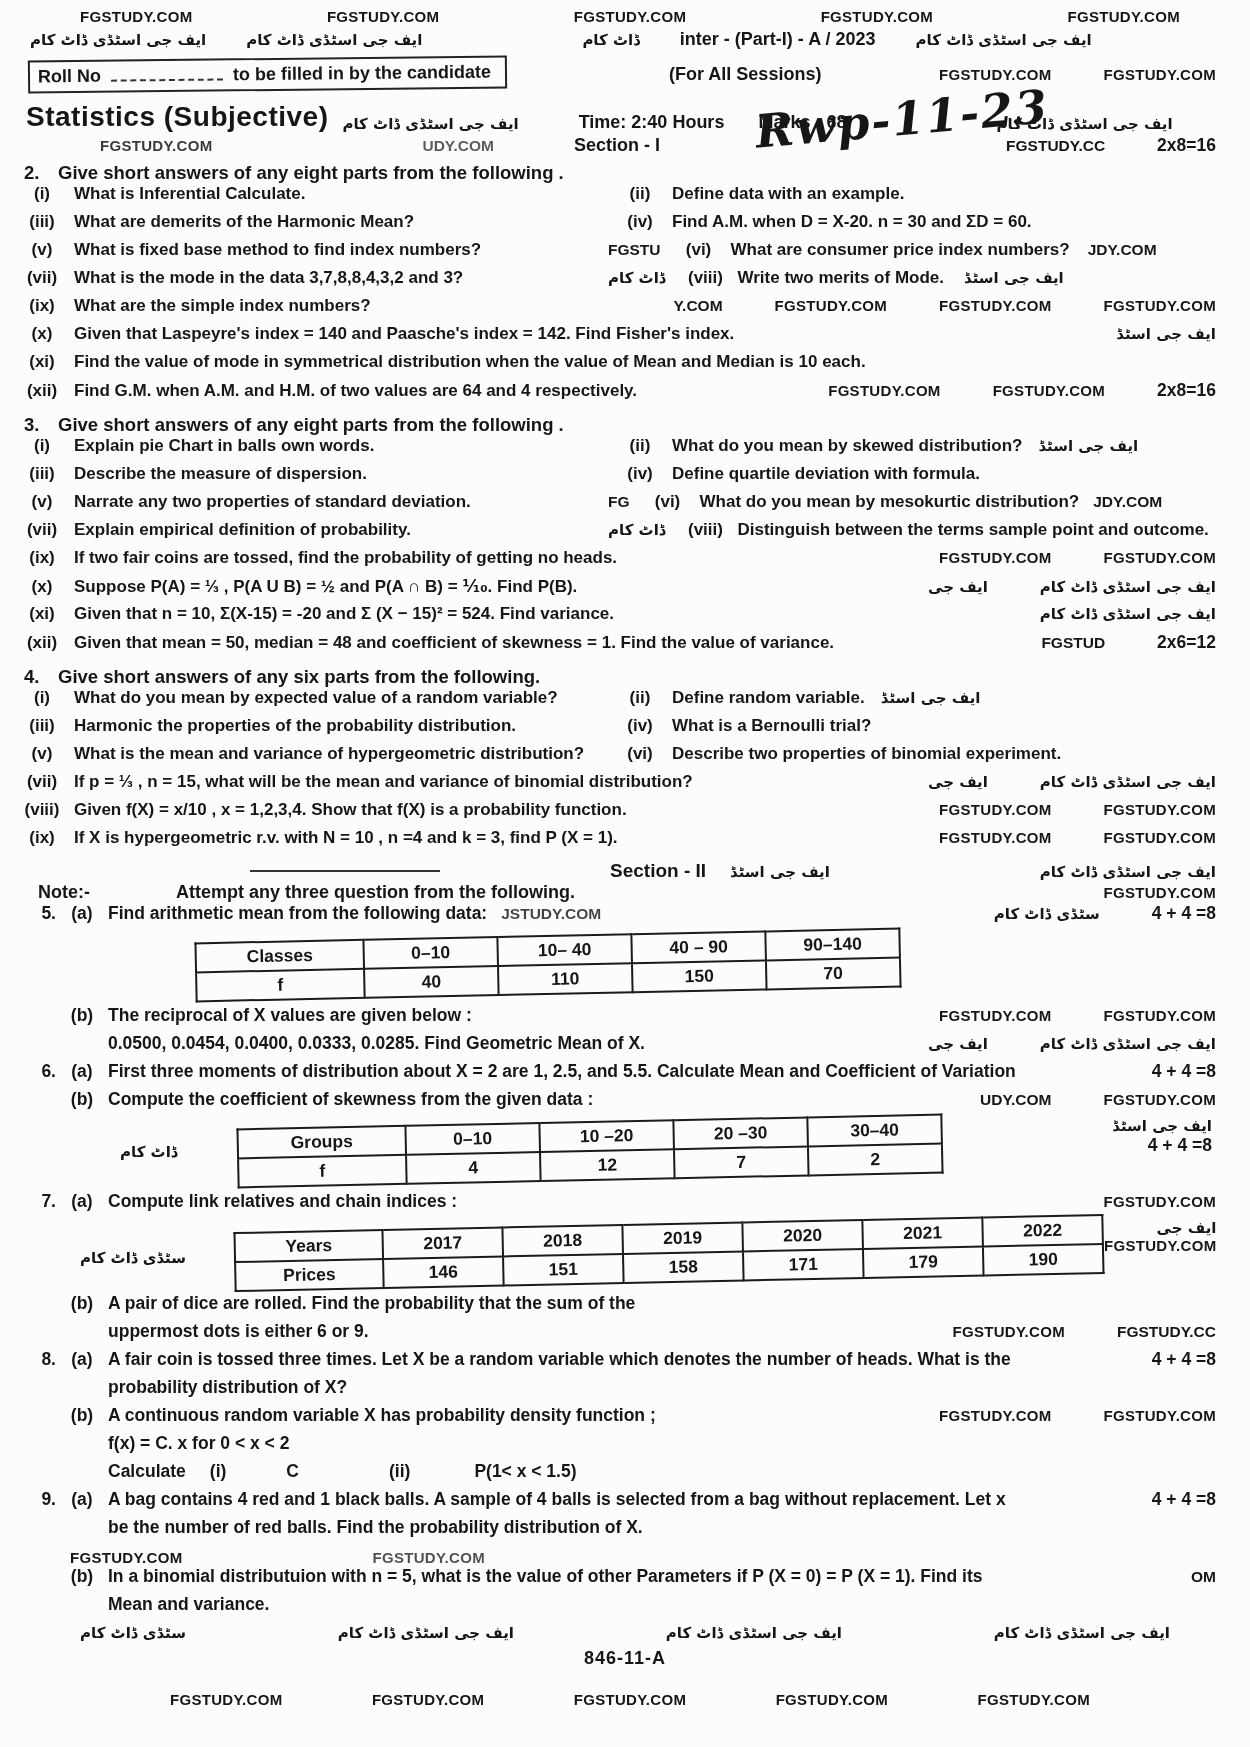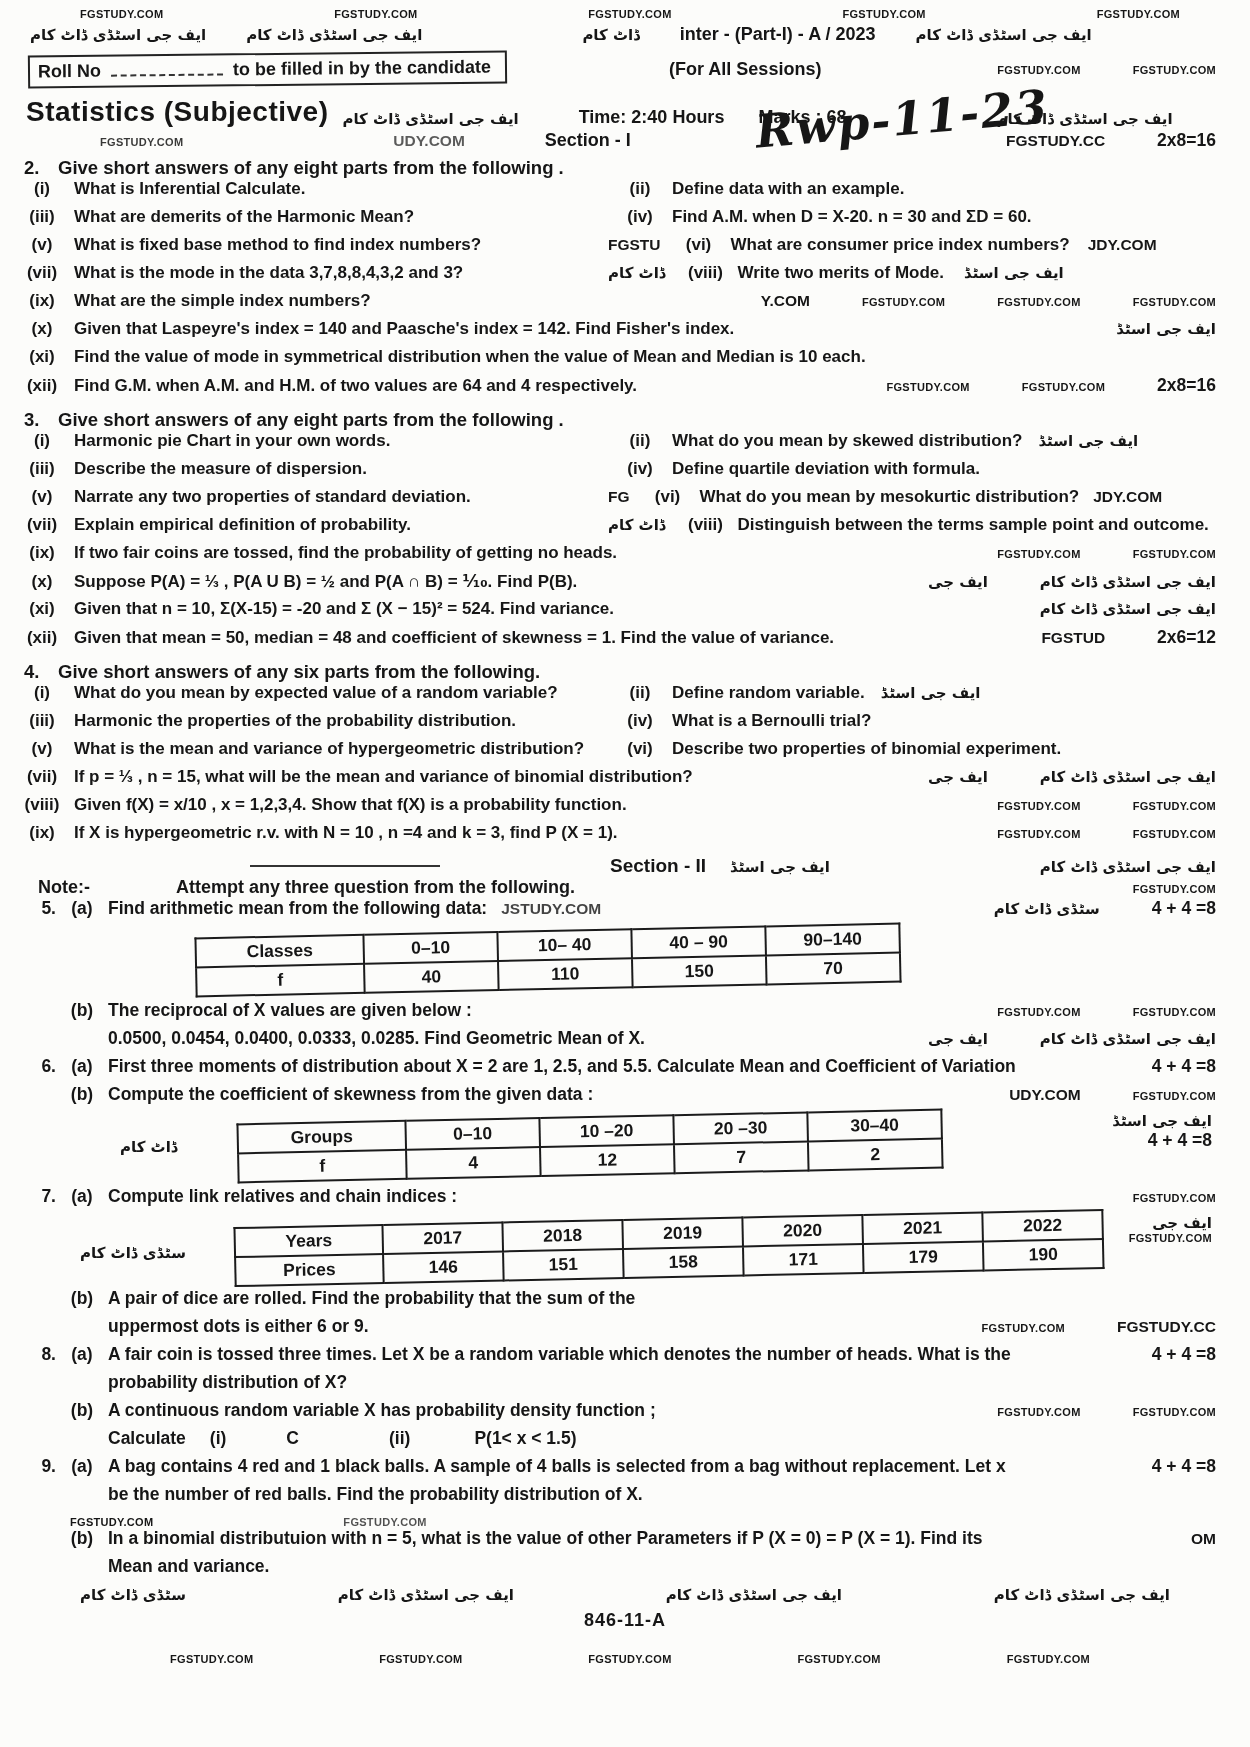--- a/index.html
+++ b/index.html
@@ -1,20 +1,20 @@
 <!DOCTYPE html>
 <html><head>
 <meta charset="utf-8">
 <style>
   html,body{margin:0;padding:0;background:#e8e8e4;}
   .page{position:relative;width:1250px;height:1747px;box-sizing:border-box;background:#fcfcfa;
         color:#161616;font-family:"Liberation Sans","DejaVu Sans",sans-serif;font-weight:700;
         padding:6px 10px 0 10px;overflow:hidden;}
   .r{display:flex;align-items:baseline;}
-  .w{font-size:11px;letter-spacing:.3px;white-space:nowrap;}
+  .w{font-size:15px;letter-spacing:.3px;white-space:nowrap;}
   .f{font-size:15.5px;white-space:nowrap;}
   .u{font-family:"DejaVu Sans",sans-serif;direction:rtl;font-size:15px;white-space:nowrap;}
   .m{font-size:17.5px;white-space:nowrap;}
   .tl{display:flex;margin-left:auto;align-items:baseline;gap:52px;padding-right:24px;}
   .wmrow{display:flex;justify-content:space-between;padding:2px 60px 0 70px;}
   .examline{display:flex;align-items:baseline;gap:40px;padding:4px 30px 0 20px;}
   .rollrow{display:flex;align-items:center;margin-top:8px;gap:42px;}
   .rollbox{border:2.5px solid #222;padding:4px 14px 4px 8px;display:flex;align-items:baseline;
            transform:rotate(-.6deg);margin-left:18px;font-size:18px;}
   .blank{display:inline-block;width:112px;border-bottom:2px dashed #333;height:12px;margin:0 10px;}
@@ -176,21 +176,21 @@
       </span>
   </div>
 
   <div class="qhead">
     <span class="qnum">3.</span>
     <span>Give short answers of any eight parts from the following .</span>
   </div>
   <div class="pair">
     <div class="i">
         <span class="n">(i)</span>
-        <span class="t">Harmonic pie Chart in your own words.</span>
+        <span class="t">Explain pie Chart in balls own words.</span>
       </div>
     <div class="i">
         <span class="n">(ii)</span>
         <span class="t">What do you mean by skewed distribution?</span>
         <span class="u" style="margin-left:16px">ایف جی اسٹڈ</span>
       </div>
   </div>
   <div class="pair">
     <div class="i">
         <span class="n">(iii)</span>
@@ -492,20 +492,25 @@
     <span class="sp">(b)</span>
     <span class="st">A continuous random variable X has probability density function ;</span>
     <span class="tl">
         <span class="w">FGSTUDY.COM</span>
         <span class="w">FGSTUDY.COM</span>
       </span>
   </div>
   <div class="sub">
     <span class="sn"></span>
     <span class="sp"></span>
+    <span class="st">f(x) =  C. x     for  0 &lt; x &lt; 2</span>
+  </div>
+  <div class="sub">
+    <span class="sn"></span>
+    <span class="sp"></span>
     <span class="st">Calculate</span>
     <span class="st" style="margin-left:24px">(i)</span>
     <span class="st" style="margin-left:60px">C</span>
     <span class="st" style="margin-left:90px">(ii)</span>
     <span class="st" style="margin-left:64px">P(1&lt; x &lt; 1.5)</span>
   </div>
 
   <div class="sub">
     <span class="sn">9.</span>
     <span class="sp">(a)</span>

